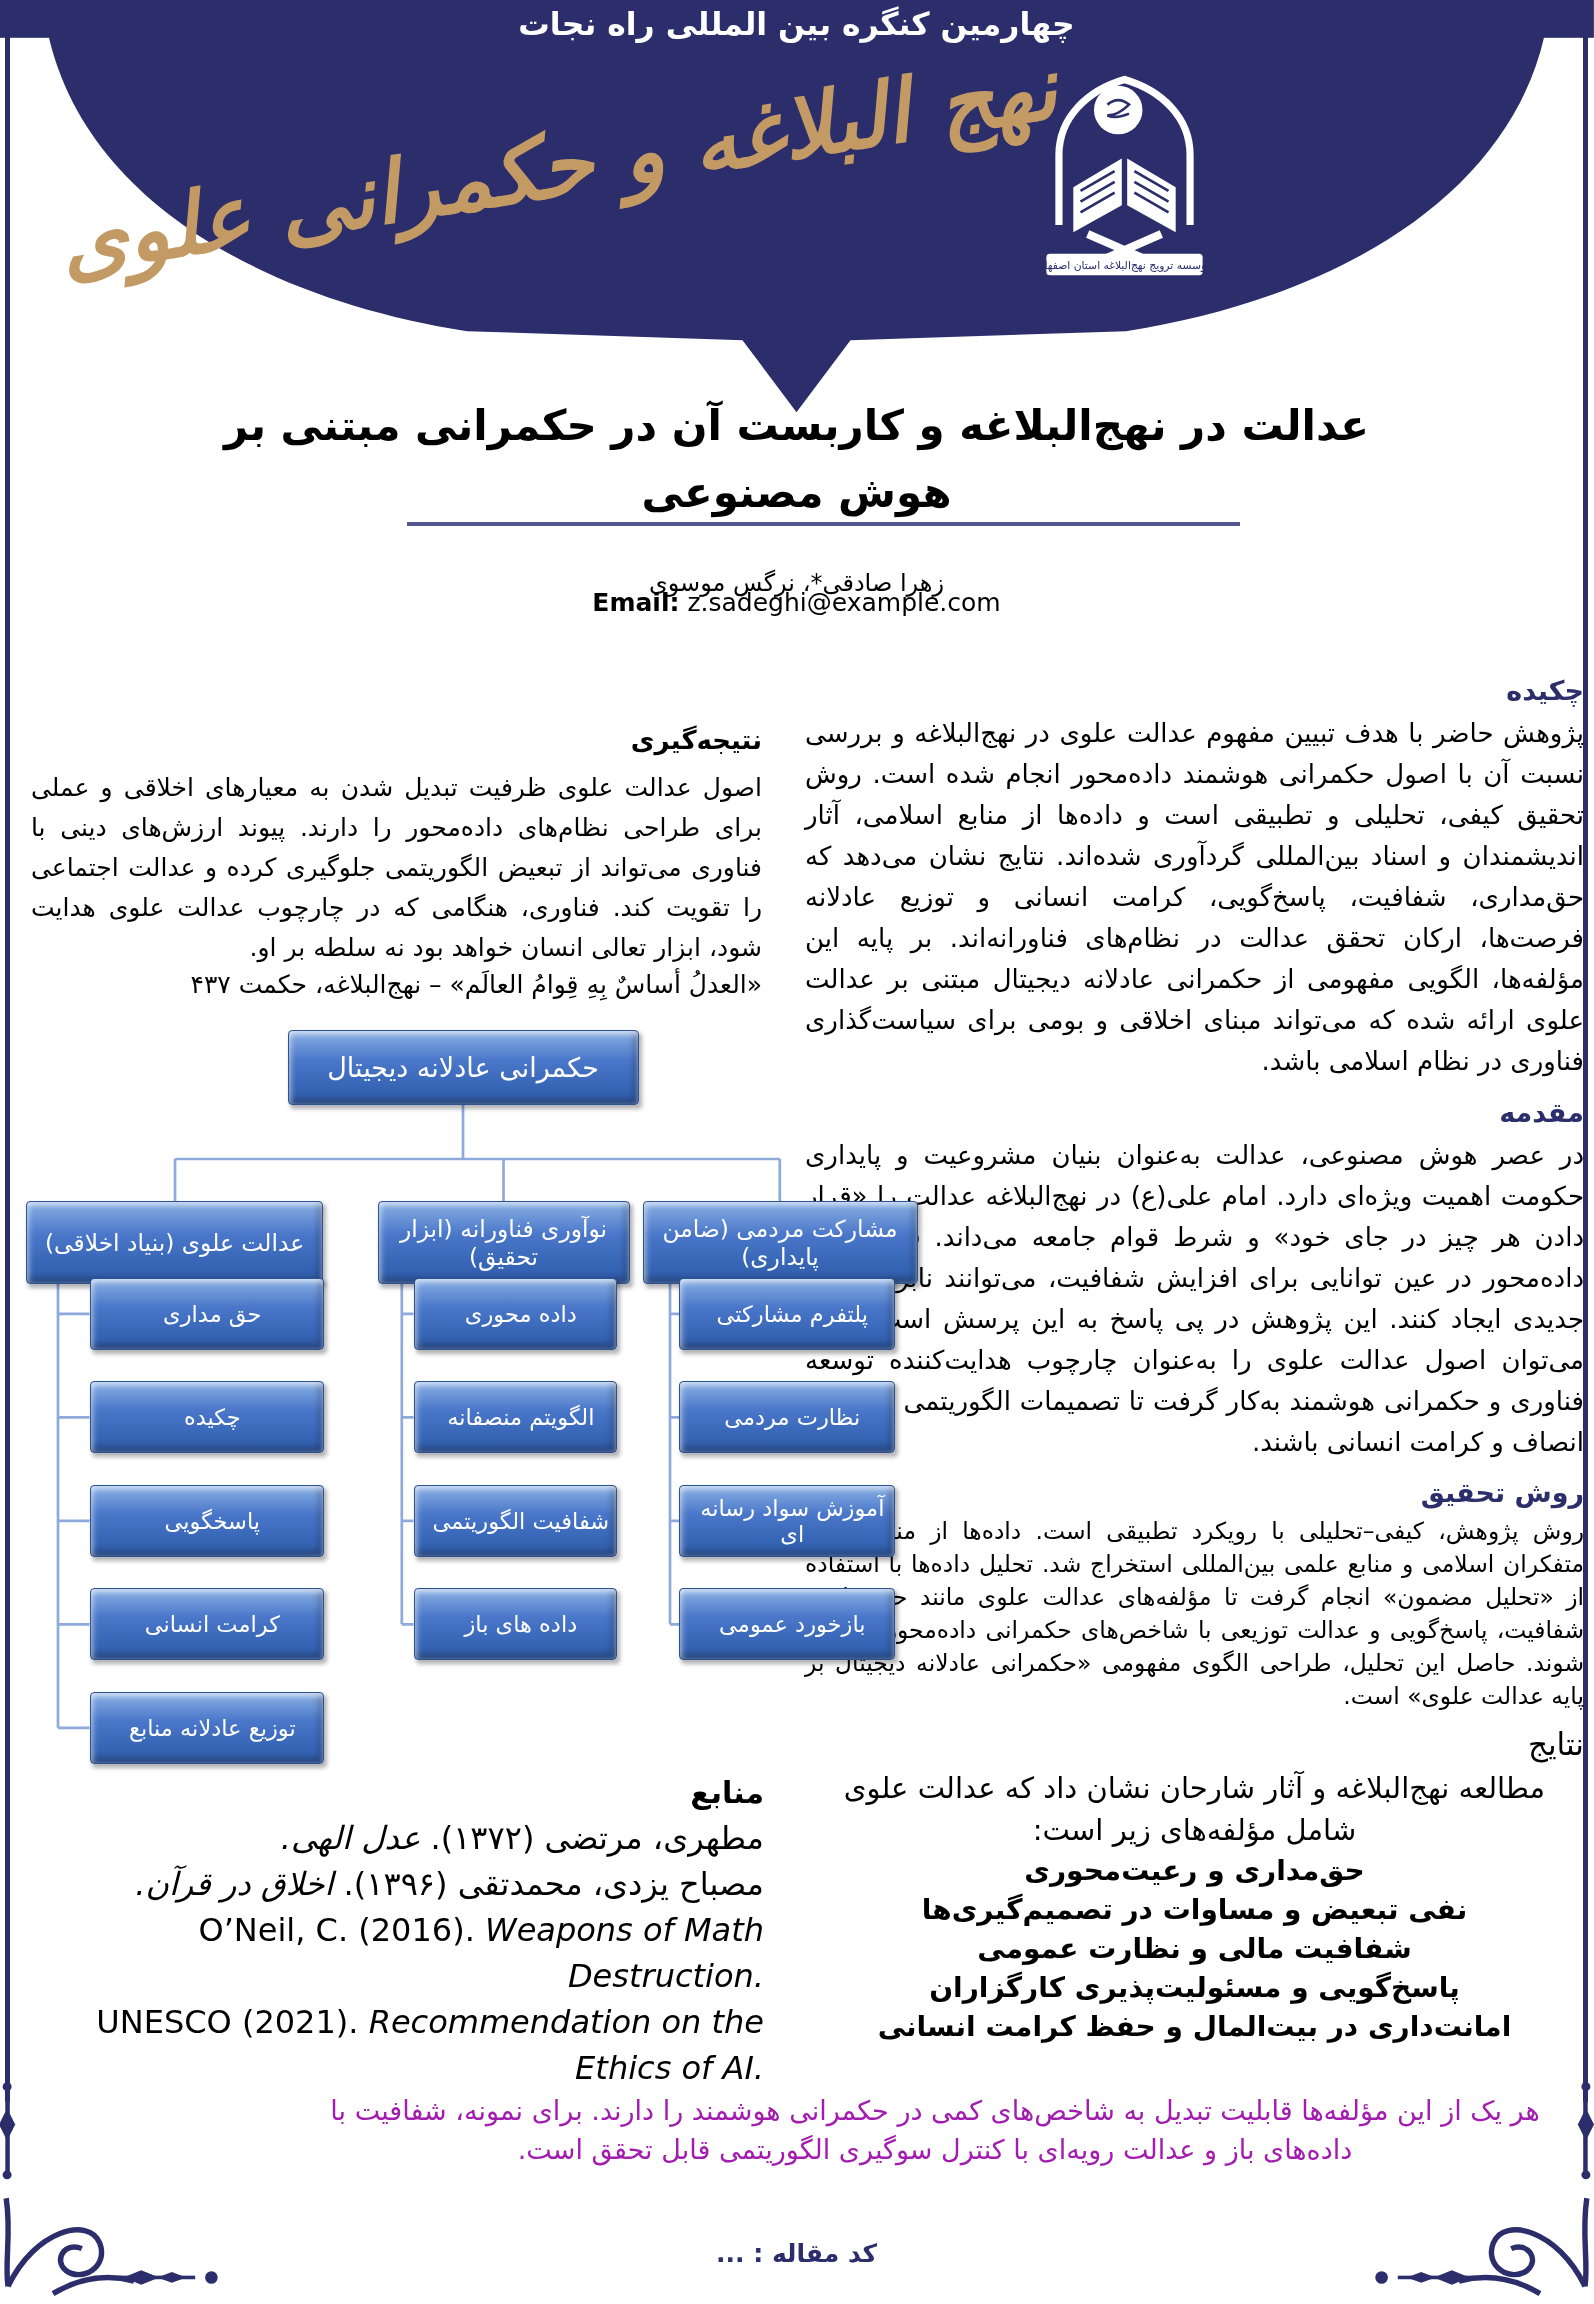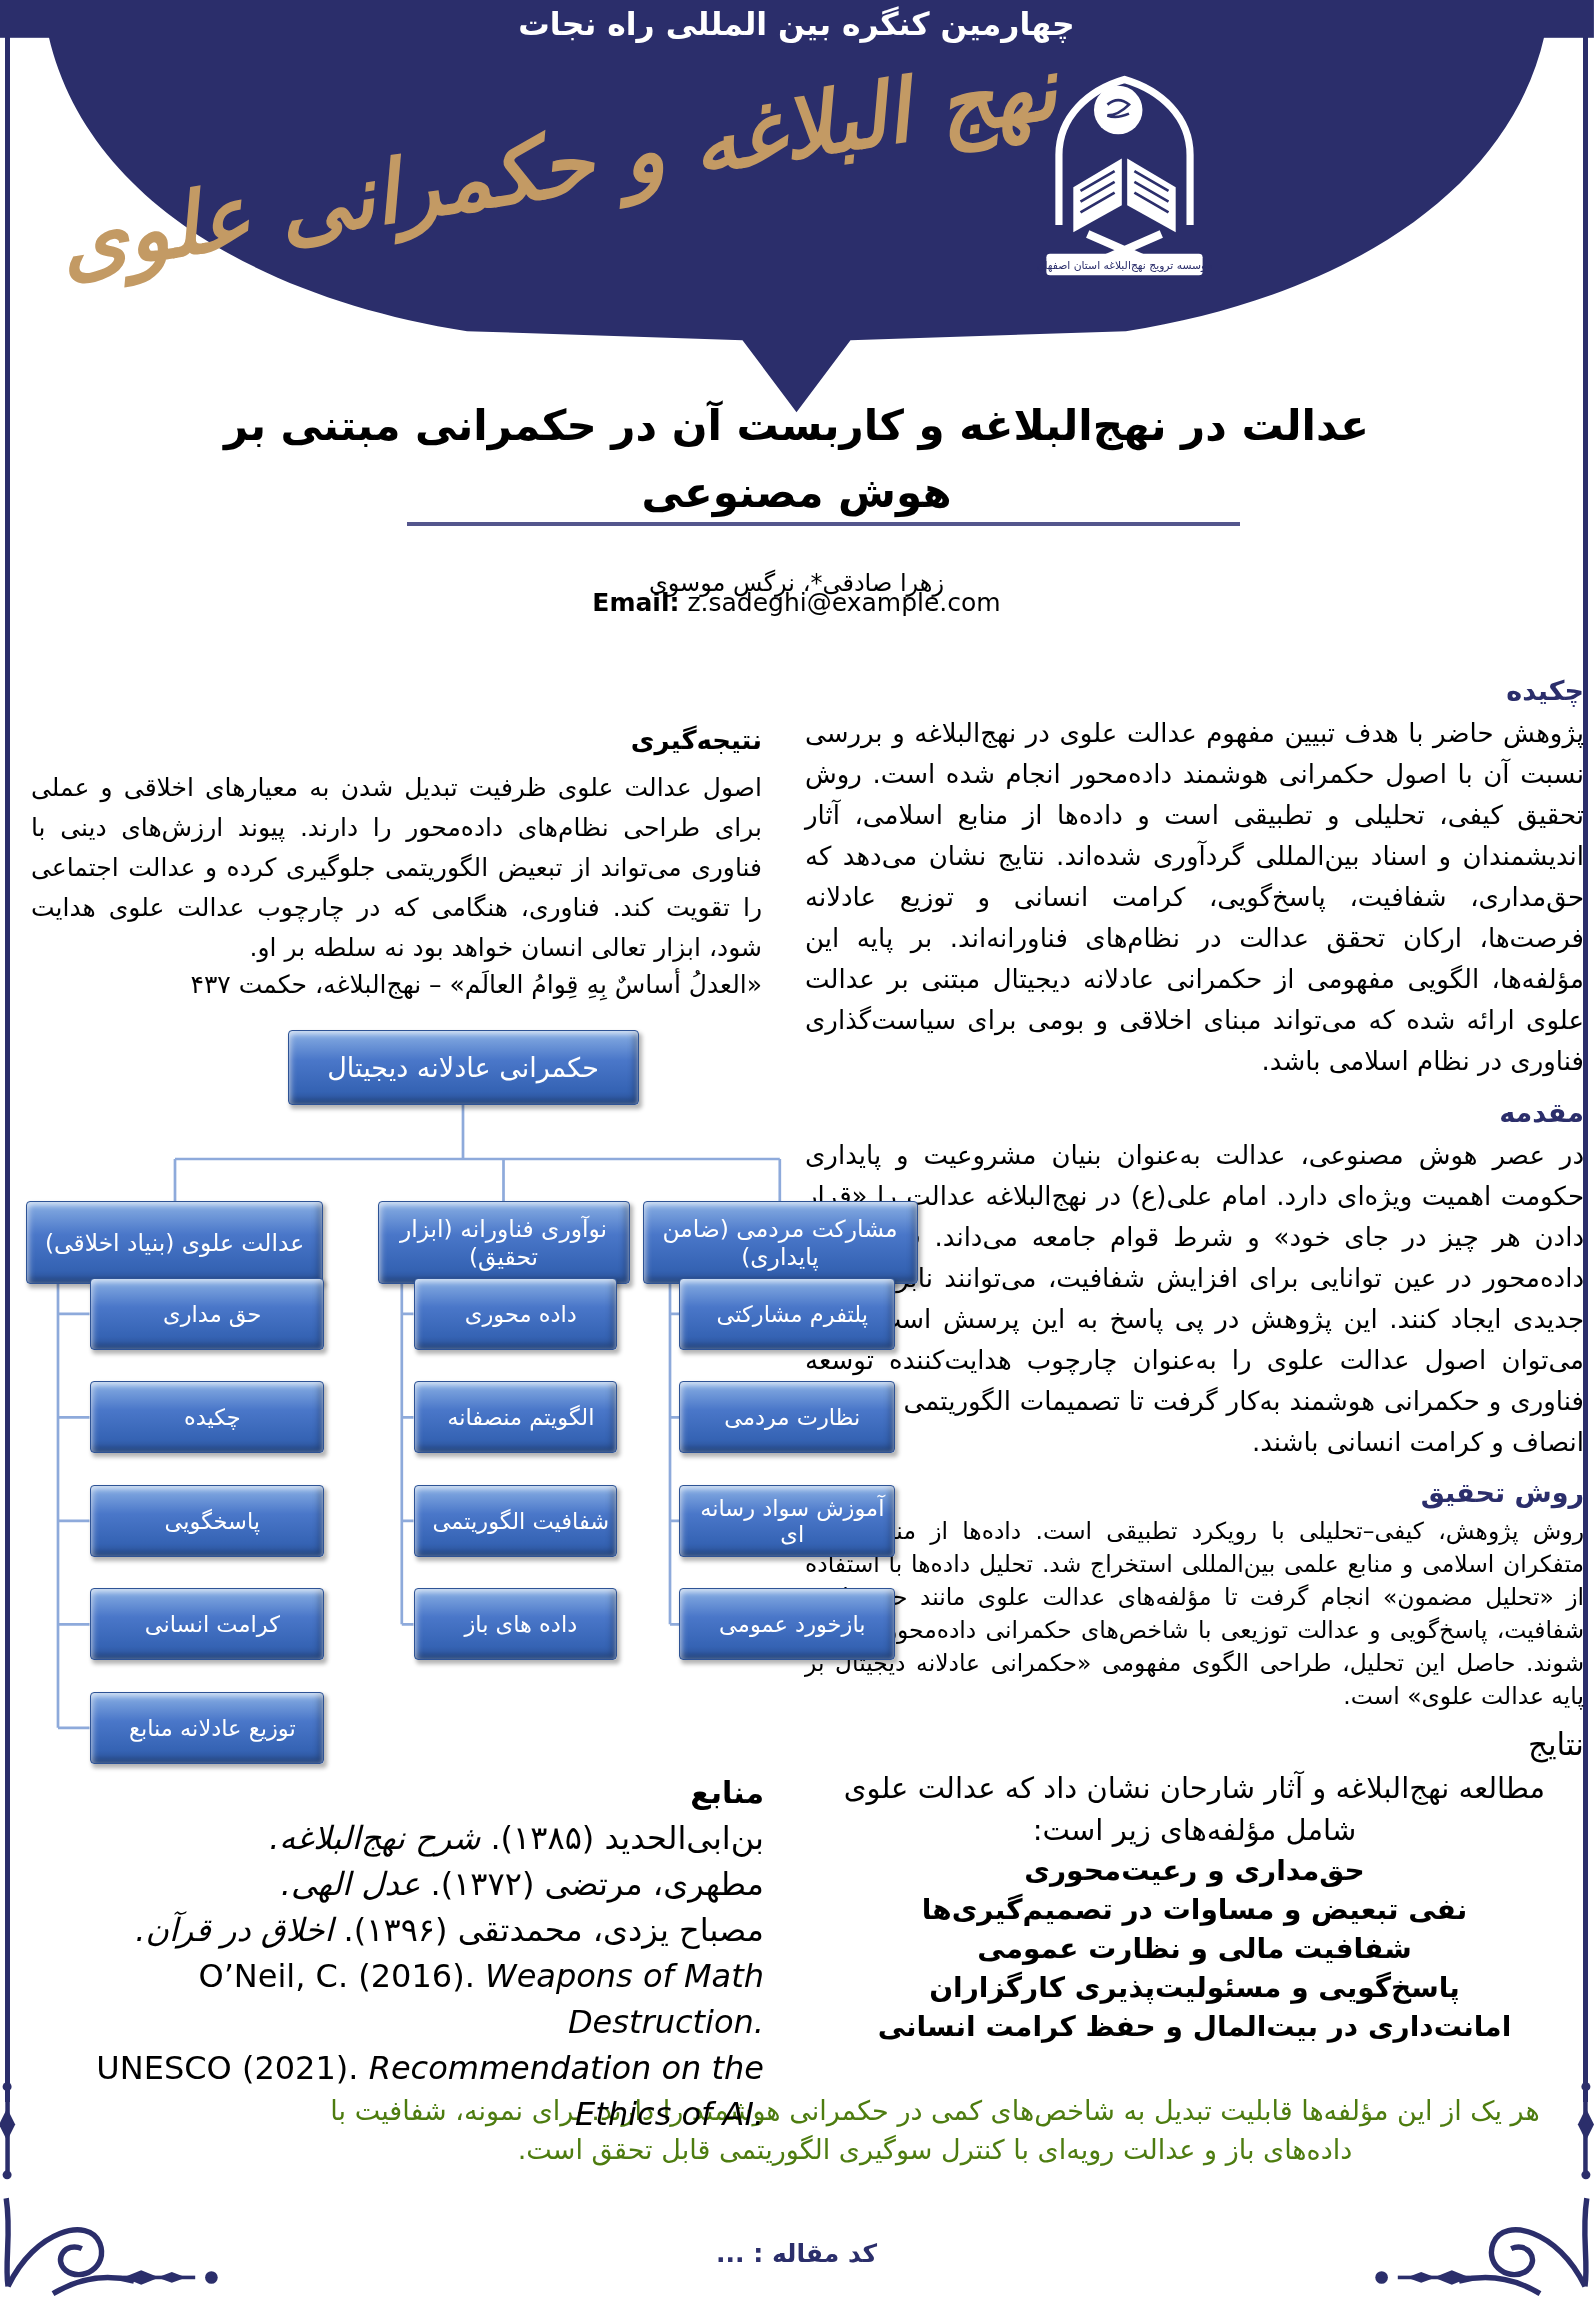--- a/index.html
+++ b/index.html
@@ -30,21 +30,21 @@
   h2.sec{color:#2b2e6b;font-size:27px;font-weight:bold;margin:0 0 7.2px 0;}
   h2.sec-black{color:#000;font-size:26px;font-weight:bold;margin:0 0 13px 0;}
   h2.results-h{color:#000;font-size:31px;font-weight:400;margin:12.6px 0 5.4px 0;}
   p.body{font-size:26px;line-height:41px;text-align:justify;margin:0 0 14.4px 0;color:#000;}
   p.body-sm{font-size:23.4px;line-height:33px;text-align:justify;margin:0 0 5.4px 0;color:#000;}
   .results-intro{font-size:29px;line-height:42px;text-align:center;margin:0;color:#000;}
   .result-item{font-size:28px;font-weight:bold;text-align:center;line-height:39px;color:#000;}
   .quote{font-size:25px;text-align:right;color:#000;margin-top:1.8px;}
   
   .closing-wide{position:absolute;top:2091px;left:288px;width:1296px;text-align:center;
-                font-size:27px;line-height:39px;color:#4d7c0f;}
+                font-size:27px;line-height:39px;color:#a21caf;}
   
   .references{position:absolute;top:1775px;left:9px;width:756px;text-align:right;}
   .references h2{color:#000;font-size:30px;font-weight:bold;margin:0 0 5.4px 0;}
   .ref{font-size:32px;line-height:46px;color:#000;}
   .ref .ref-title{font-style:italic;}
   .ref.ref-en{direction:ltr;}
   
   .diagram{position:absolute;top:1015px;left:13.5px;width:936px;height:774px;}
   .diagram svg{position:absolute;top:0;left:0;}
   .dg{position:absolute;display:flex;align-items:center;justify-content:center;text-align:center;
@@ -169,23 +169,20 @@
 
     <div class="dg dg-child c-right r1">پلتفرم مشارکتی</div>
     <div class="dg dg-child c-right r2">نظارت مردمی</div>
     <div class="dg dg-child c-right r3">آموزش سواد رسانه ای</div>
     <div class="dg dg-child c-right r4">بازخورد عمومی</div>
   </div>
 
   <div class="references">
     <h2>منابع</h2>
     <div class="ref">
-      <span class="ref-author">بن‌ابی‌الحدید (۱۳۸۵). </span><span class="ref-title">شرح نهج‌البلاغه.</span>
-    </div>
-    <div class="ref">
       <span class="ref-author">مطهری، مرتضی (۱۳۷۲). </span><span class="ref-title">عدل الهی.</span>
     </div>
     <div class="ref">
       <span class="ref-author">مصباح یزدی، محمدتقی (۱۳۹۶). </span><span class="ref-title">اخلاق در قرآن.</span>
     </div>
     <div class="ref ref-en">
       <span class="ref-author">O’Neil, C. (2016). </span><span class="ref-title">Weapons of Math Destruction.</span>
     </div>
     <div class="ref ref-en">
       <span class="ref-author">UNESCO (2021). </span><span class="ref-title">Recommendation on the Ethics of AI.</span>

